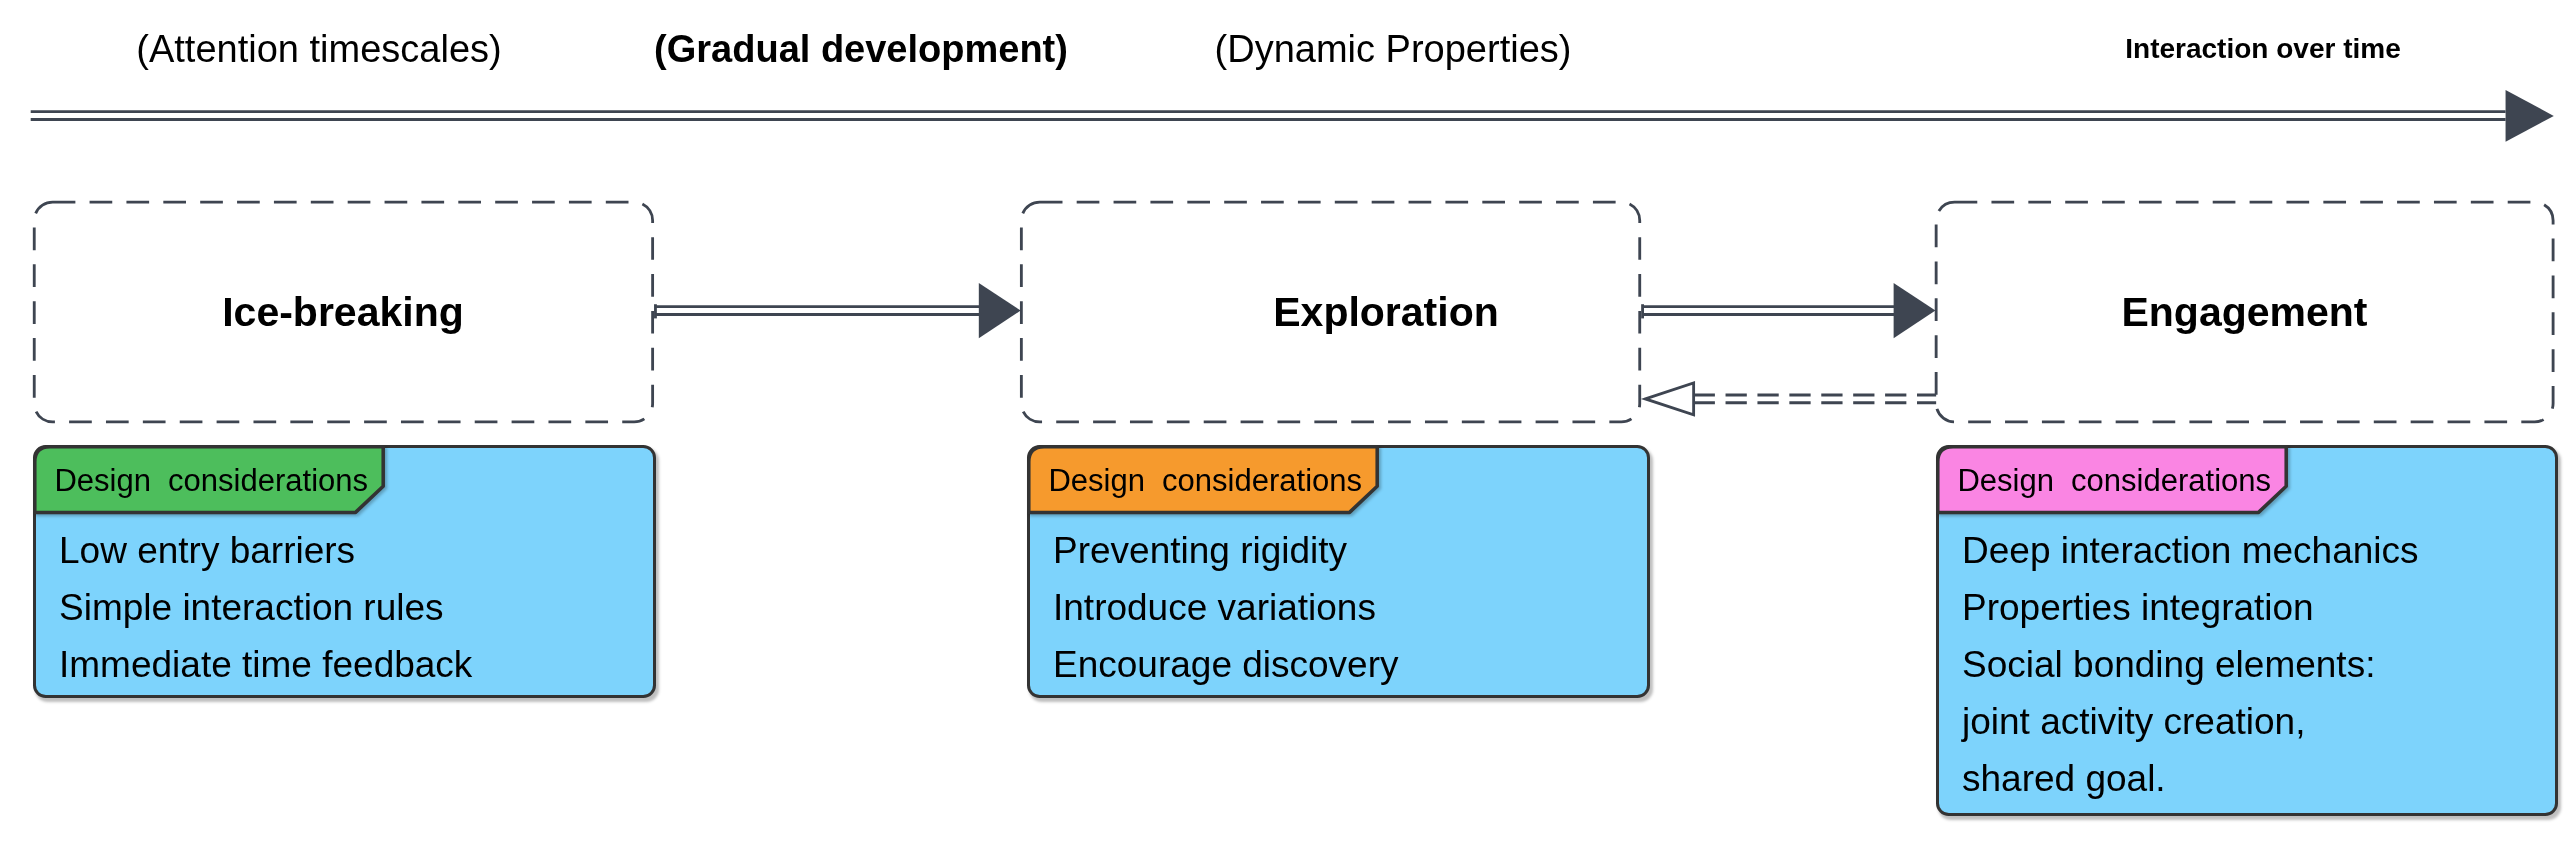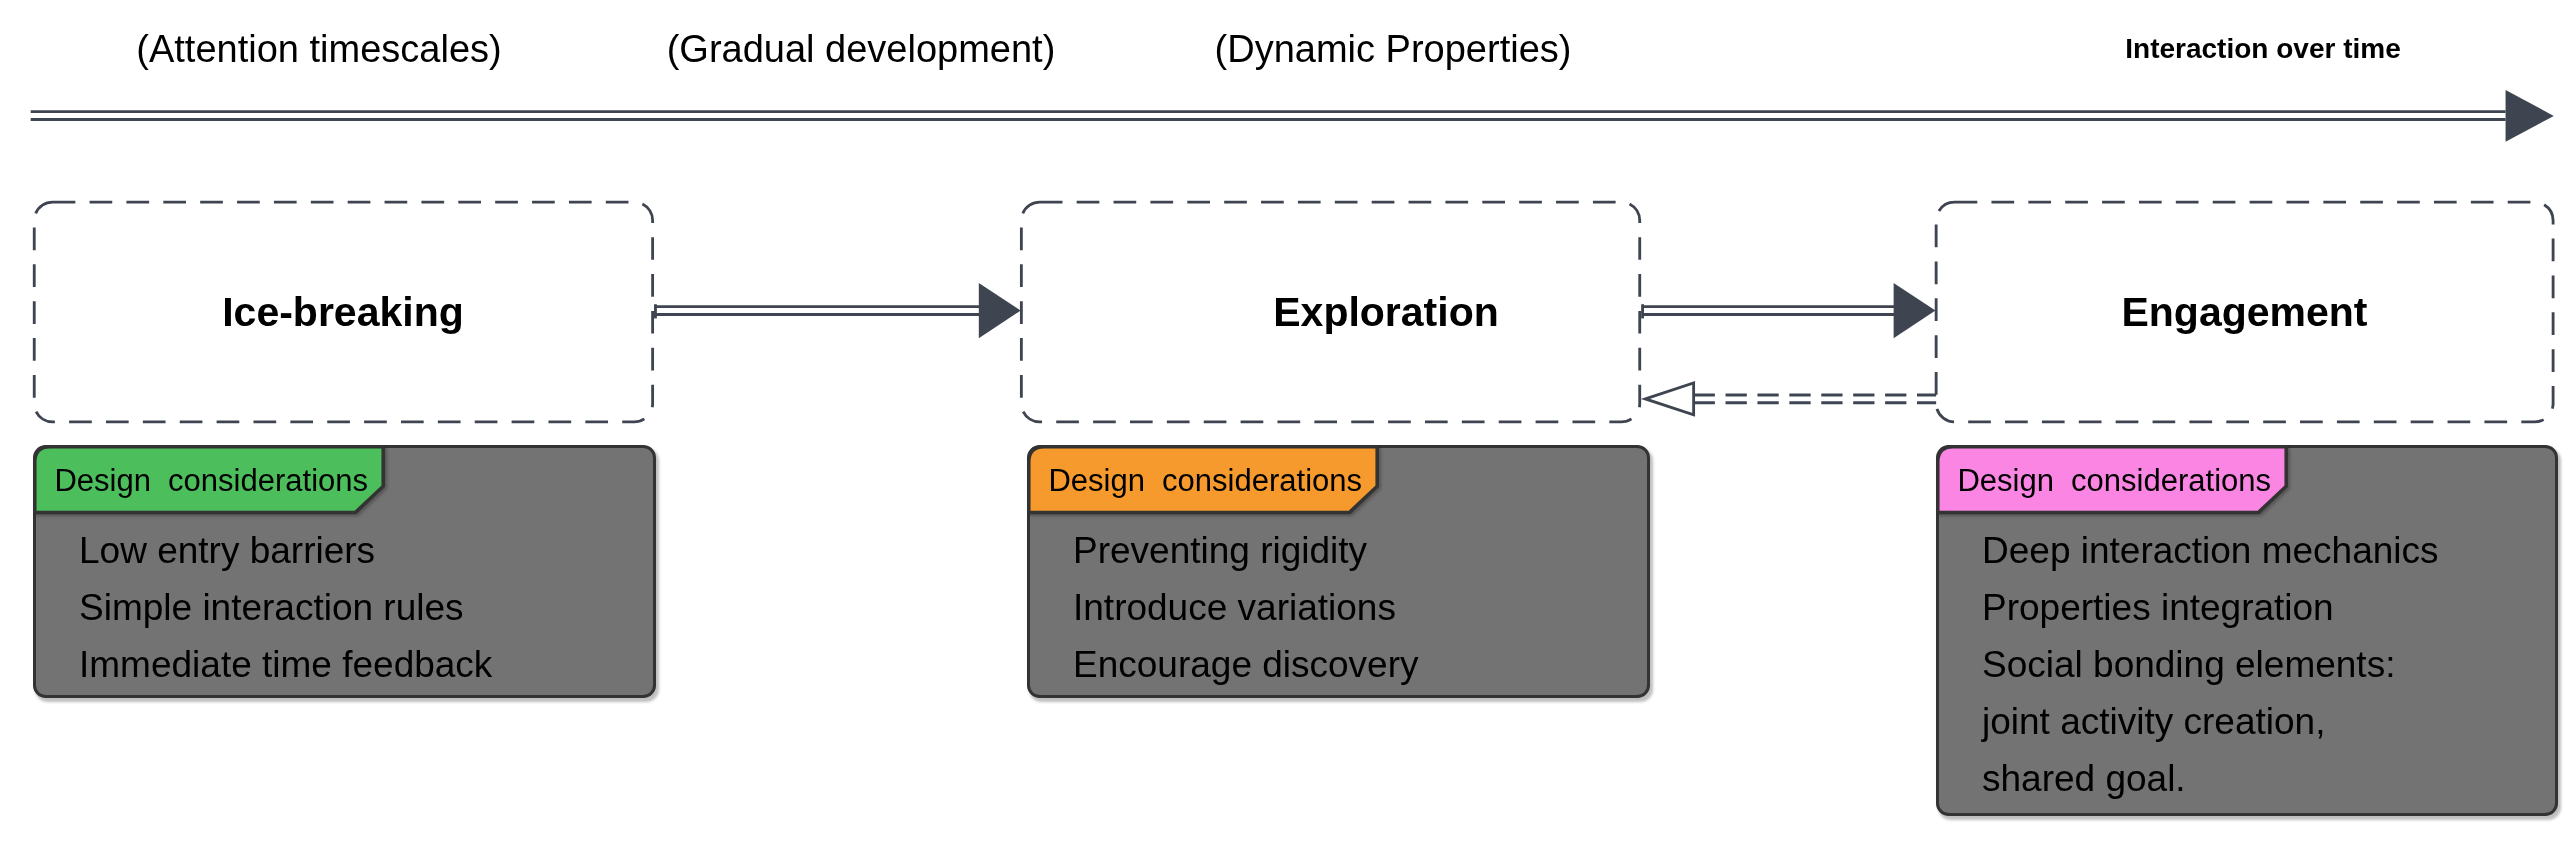--- a/index.html
+++ b/index.html
@@ -15,52 +15,52 @@
     position:absolute;top:27px;height:45px;line-height:45px;
     transform:translateX(-50%);
     font-size:38px;color:#000;white-space:nowrap;text-align:right;
   }
   .timeline-title{
     position:absolute;top:25.5px;height:45px;line-height:45px;
     transform:translateX(-50%);
     font-size:28px;font-weight:bold;color:#000;white-space:nowrap;
   }
   .label-1{left:319px;}
-  .label-2{left:861px;}
+  .label-2{left:861px;font-weight:bold;}
   .label-3{left:1393px;}
   .label-title{left:2263px;}
 
   .stage-title{
     position:absolute;display:flex;align-items:center;justify-content:center;
     font-size:41px;font-weight:bold;color:#000;text-align:left;
   }
   .stage-1{left:34px;top:202px;width:618px;height:220px;}
   .stage-2{left:1077px;top:202px;width:618px;height:220px;}
   .stage-3{left:1936px;top:202px;width:617px;height:220px;}
 
   .card{
-    position:absolute;background:#737373;
+    position:absolute;background:#7dd3fc;
     border:3.5px solid #333333;border-radius:12.8px;
     box-shadow:2.8px 3.5px 2.8px rgba(0,0,0,0.25);
   }
   .card-1{left:33px;top:445px;width:617px;height:247px;}
   .card-2{left:1027px;top:445px;width:617px;height:247px;}
   .card-3{left:1936px;top:445px;width:616px;height:365px;}
 
   .tab-svg{
     position:absolute;left:-3.5px;top:-3.5px;width:358px;height:71px;
     overflow:visible;
     filter:drop-shadow(2.1px 2.8px 1.4px rgba(0,0,0,0.25));
   }
   .tab-label{
     position:absolute;left:18.4px;top:11.3px;width:319px;height:44px;line-height:44px;
     font-size:31px;color:#000;white-space:pre;
   }
   .card-body{
-    position:absolute;left:23px;top:74px;right:8px;margin-left:20px;
+    position:absolute;left:23px;top:74px;right:8px;
   }
   .card-line{
     font-size:37px;line-height:57px;color:#000;white-space:nowrap;
   }
 </style>
 </head>
 <body>
 
 <div class="canvas">
 

